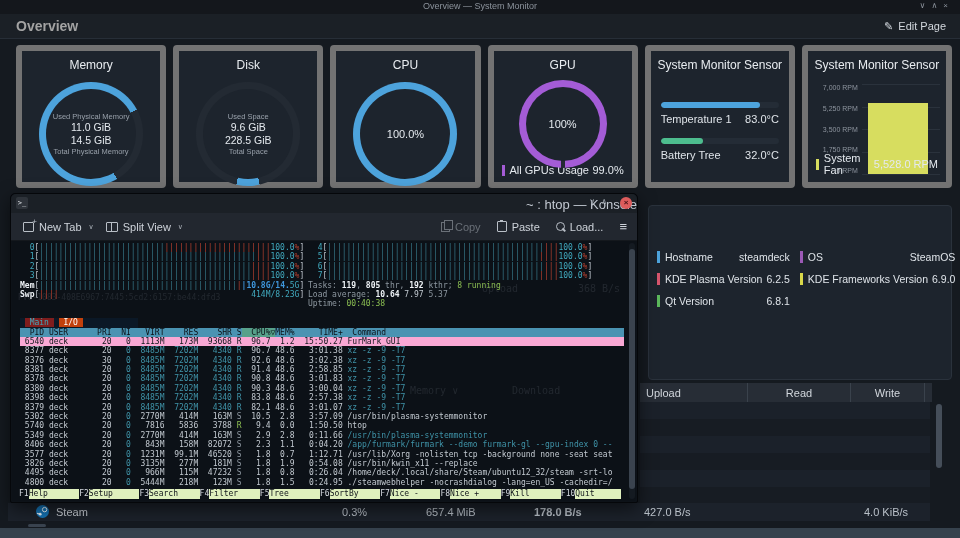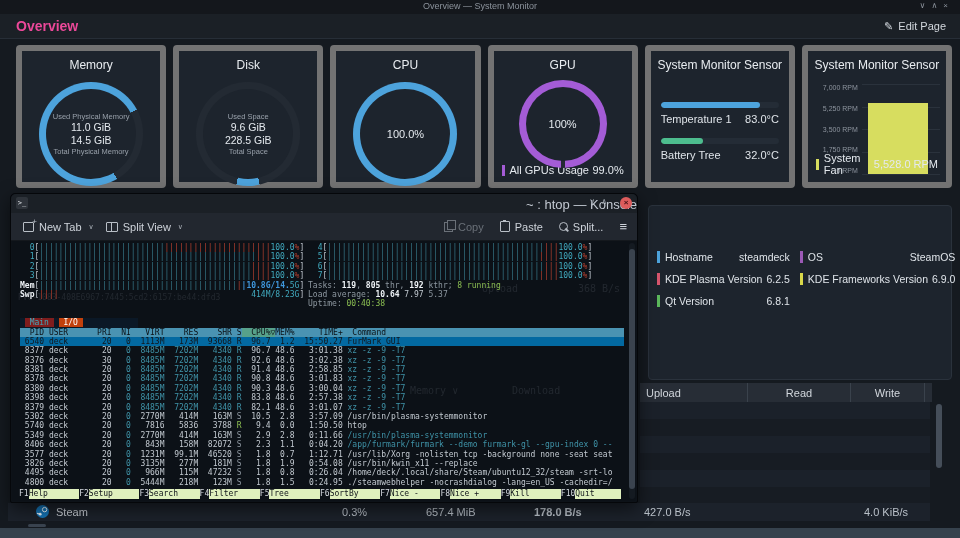--- a/index.html
+++ b/index.html
@@ -3,21 +3,21 @@
 <meta charset="utf-8">
 <style>
   html,body{margin:0;padding:0;background:#10141a;}
   #screen{position:relative;width:960px;height:538px;background:#151a20;overflow:hidden;
           font-family:"Liberation Sans",sans-serif;color:#c9ced5;}
   
   #titlebar{position:absolute;left:0;top:0;width:100%;height:14px;background:#14171c;}
   #titlebar .wtitle{position:absolute;left:0;right:0;top:1px;text-align:center;font-size:9px;color:#8b929b;}
   #titlebar .wbtns{position:absolute;right:6px;top:1px;font-size:8px;color:#8b929b;letter-spacing:6px;}
   #pagehead{position:absolute;left:0;top:14px;width:100%;height:24px;background:#1b2026;border-bottom:1px solid #272e37;}
-  #pagehead .ptitle{position:absolute;left:16px;top:4px;font-size:14px;font-weight:bold;color:#ec4899;}
+  #pagehead .ptitle{position:absolute;left:16px;top:4px;font-size:14px;font-weight:bold;color:#a3a3a3;}
   #editpage{position:absolute;right:14px;top:6px;font-size:11px;color:#d2d7dd;cursor:default;}
   #editpage .pencil{margin-right:5px;font-size:11px;}
   
   #cards{position:absolute;left:16px;top:45px;width:936px;height:143px;display:flex;gap:7px;}
   .card{flex:1;background:#1d242d;border:6px solid #737373;border-radius:4px;position:relative;box-sizing:border-box;}
   .card .ctitle{text-align:center;font-size:12px;color:#e8ecf0;margin-top:7px;}
   .donut{position:absolute;left:50%;transform:translateX(-50%);border-radius:50%;}
   .donut .hole{position:absolute;left:7px;top:7px;right:7px;bottom:7px;border-radius:50%;background:#1d242d;}
   .donut .ctr{position:absolute;left:0;top:0;width:100%;height:100%;display:flex;flex-direction:column;
               align-items:center;justify-content:center;text-align:center;}
@@ -98,21 +98,21 @@
   .ic-search::after{content:"";position:absolute;left:5px;top:6px;width:4px;height:1.5px;background:#b9bfc7;transform:rotate(45deg);}
   .ic-menu{font-size:13px;color:#ced3da;margin-right:10px;}
   
   #termbody{position:absolute;left:1px;right:1px;top:47px;bottom:1px;background:#0c1117;overflow:hidden;
             padding:2px 8px;box-sizing:border-box;font-family:"DejaVu Sans Mono",monospace;}
   .tline{white-space:pre;font-size:8px;line-height:9.4px;height:9.4px;color:#c2c9d0;width:604px;}
   .t-dim{color:#8e98a1}.t-fg{color:#c2c9d0}.t-bold{color:#eef2f6;font-weight:bold}
   .t-cyan{color:#41aabf}.t-teal{color:#377687}.t-red{color:#b5402f}.t-green{color:#8cbf52}
   .t-blue{color:#3f97dd;font-weight:bold}.t-cyan2{color:#3f93a8}
   .mcol{display:inline-block;width:288px;}
-  .selline{background:#0369a1;}
+  .selline{background:#f9a8d4;}
   .selline span{color:#12171c !important;font-weight:normal !important;}
   .thead{background:#4a93b2;}
   .thead span{color:#0c1116;}
   .sortcol{background:#57a18a;}
   .tabbar{display:inline-block;width:118px;background:#0b1826;}
   .tab-main{color:#41aabf;background:#7f1d1d;}
   .tab-io{color:#fff;background:#c2410c;}
   #fnbar{position:absolute;left:8px;right:16px;bottom:3px;height:10px;display:flex;
          font-family:"DejaVu Sans Mono",monospace;font-size:8px;line-height:10px;}
   .fnseg{flex:1;display:flex;}
@@ -329,21 +329,21 @@
       <div class="tbtn right disabled">
         <span class="ic-copy"></span>
         <span>Copy</span>
       </div>
       <div class="tbtn right">
         <span class="ic-paste"></span>
         <span>Paste</span>
       </div>
       <div class="tbtn right">
         <span class="ic-search"></span>
-        <span>Split...</span>
+        <span>Load...</span>
       </div>
       <span class="ic-menu">≡</span>
     </div>
     <div id="termbody" style="position: absolute;">
         <div class="tline"><span class="mcol"><span class="t-cyan">  0</span><span class="t-fg">[</span><span class="t-teal">||||||||||||||||||||||||||</span><span class="t-red">||||||||||||||||||||||</span><span class="t-cyan">100.0</span><span class="t-red">%</span><span class="t-fg">]</span></span><span class="t-cyan">  4</span><span class="t-fg">[</span><span class="t-teal">|||||||||||||||||||||||||||||||||||||||||||||</span><span class="t-red">|||</span><span class="t-cyan">100.0</span><span class="t-red">%</span><span class="t-fg">]</span></div>
         <div class="tline"><span class="mcol"><span class="t-cyan">  1</span><span class="t-fg">[</span><span class="t-teal">|||||||||||||||||||||||||||||||||||||||||||||</span><span class="t-red">|||</span><span class="t-cyan">100.0</span><span class="t-red">%</span><span class="t-fg">]</span></span><span class="t-cyan">  5</span><span class="t-fg">[</span><span class="t-teal">||||||||||||||||||||||||||||||||||||||||||||</span><span class="t-red">||||</span><span class="t-cyan">100.0</span><span class="t-red">%</span><span class="t-fg">]</span></div>
         <div class="tline"><span class="mcol"><span class="t-cyan">  2</span><span class="t-fg">[</span><span class="t-teal">||||||||||||||||||||||||||||||||||||||||||||</span><span class="t-red">||||</span><span class="t-cyan">100.0</span><span class="t-red">%</span><span class="t-fg">]</span></span><span class="t-cyan">  6</span><span class="t-fg">[</span><span class="t-teal">|||||||||||||||||||||||||||||||||||||||||||||</span><span class="t-red">|||</span><span class="t-cyan">100.0</span><span class="t-red">%</span><span class="t-fg">]</span></div>
         <div class="tline"><span class="mcol"><span class="t-cyan">  3</span><span class="t-fg">[</span><span class="t-teal">||||||||||||||||||||||||||||||||||||||||||||</span><span class="t-red">||||</span><span class="t-cyan">100.0</span><span class="t-red">%</span><span class="t-fg">]</span></span><span class="t-cyan">  7</span><span class="t-fg">[</span><span class="t-teal">||||||||||||||||||||||||||||||||||||||||||||</span><span class="t-red">||||</span><span class="t-cyan">100.0</span><span class="t-red">%</span><span class="t-fg">]</span></div>
         <div class="tline"><span class="mcol"><span class="t-bold">Mem</span><span class="t-fg">[</span><span class="t-teal">|||||||||||||||||||||||||||||||||||||||||</span><span class="t-red">|</span><span class="t-blue">|10.8G/14.</span><span class="t-cyan">5G</span><span class="t-fg">]</span></span><span class="t-dim">Tasks: </span><span class="t-bold">119</span><span class="t-dim">, </span><span class="t-bold">805</span><span class="t-dim"> thr, </span><span class="t-bold">192</span><span class="t-dim"> kthr; </span><span class="t-green">8 running</span></div>
         <div class="tline"><span class="mcol"><span class="t-bold">Swp</span><span class="t-fg">[</span><span class="t-red">||||</span><span class="t-fg">                                        </span><span class="t-cyan">414M/8.23G</span><span class="t-fg">]</span></span><span class="t-dim">Load average: </span><span class="t-bold">10.64 </span><span class="t-fg">7.97 </span><span class="t-dim">5.37</span></div>

